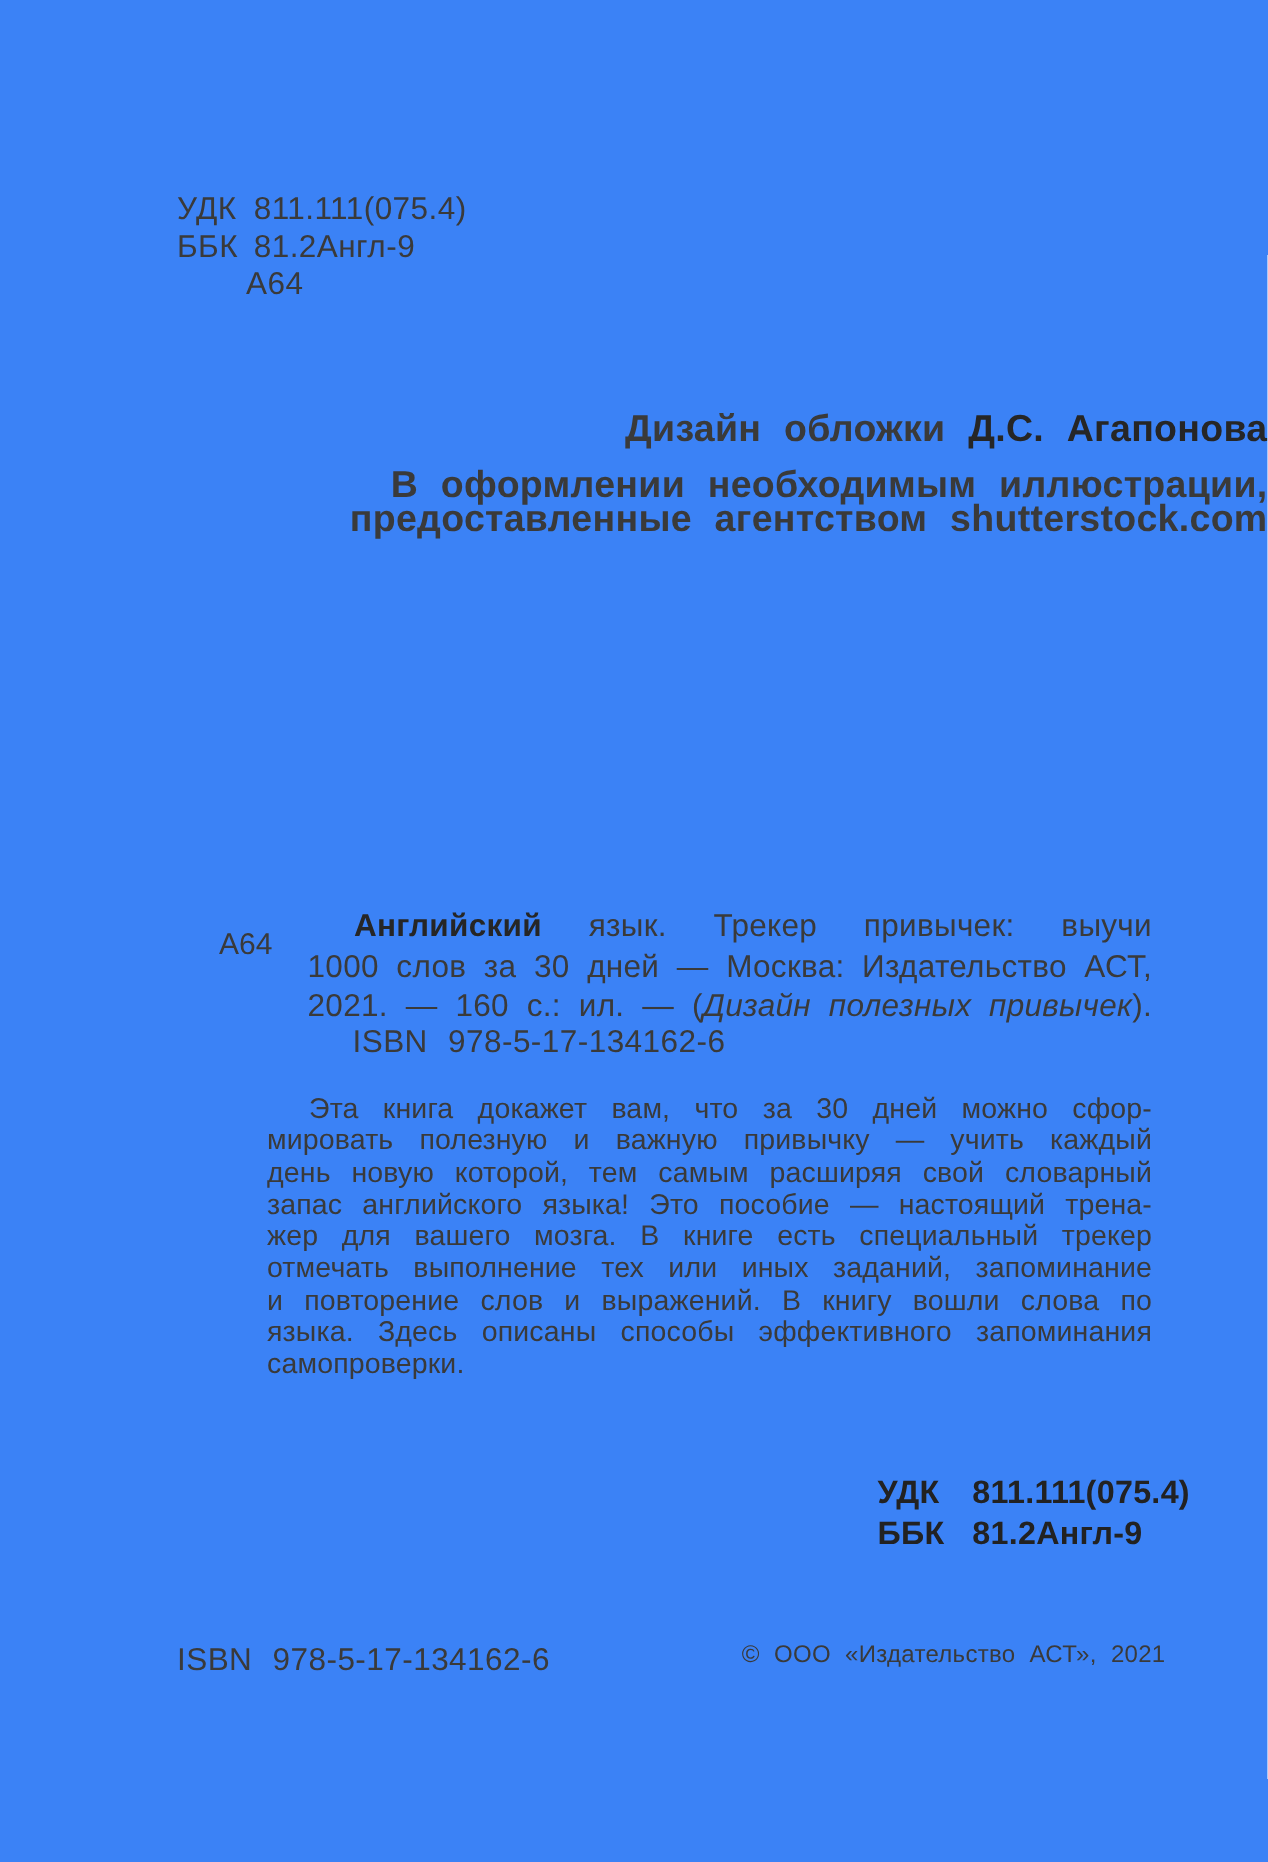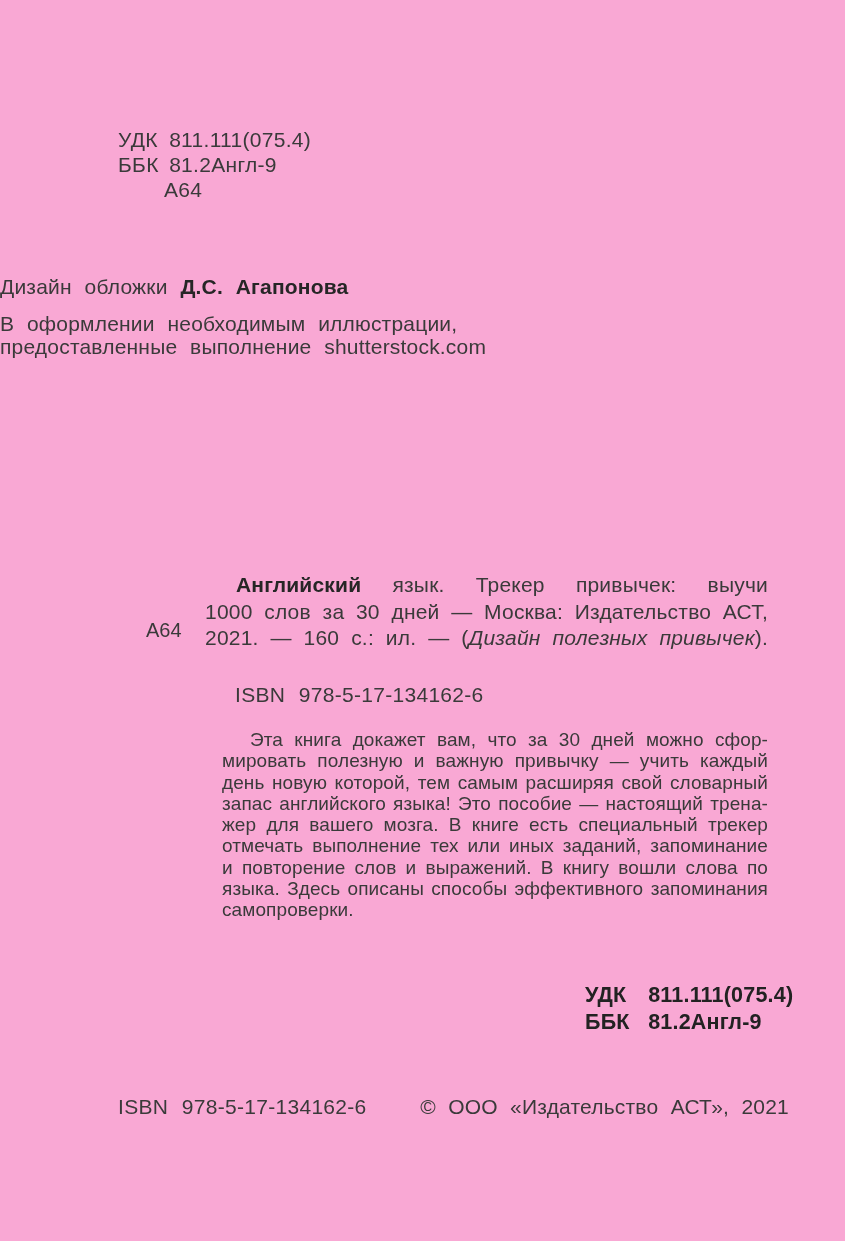--- a/index.html
+++ b/index.html
@@ -4,21 +4,21 @@
 <style>
   html, body {
     margin: 0;
     padding: 0;
     background: #ffffff;
   }
   .page {
     position: relative;
     width: 845px;
     height: 1241px;
-    background: #f9a8d4;
+    background: #3b82f6;
     font-family: "Liberation Sans", sans-serif;
     color: #3a3a3a;
     overflow: hidden;
   }
 
   
   .top-codes {
     position: absolute;
     left: 118px;
     top: 127px;
@@ -29,34 +29,35 @@
   .code-row { white-space: nowrap; }
   .code-label { display: inline-block; width: 45px; }
   .code-sub { margin-left: 46px; }
 
   
   .credits {
     position: absolute;
     left: 0;
     right: 0;
     top: 275px;
-    text-align: left;
-    font-size: 21px;
+    text-align: right;
+    font-size: 25px;
     line-height: 23px;
     word-spacing: 0.32em;
     letter-spacing: 0.2px;
+    font-weight: bold;
   }
   .credits .design-line { margin-bottom: 14px; }
   .credits b { color: #262626; }
 
   
   .bib {
     position: absolute;
     left: 205px;
-    top: 572px;
+    top: 605px;
     width: 563px;
     font-size: 21px;
     line-height: 26.5px;
     letter-spacing: 0.2px;
   }
   .bib-margin-code {
     position: absolute;
     left: 146px;
     top: 619px;
     font-size: 20px;
@@ -80,21 +81,21 @@
   
   .annotation {
     position: absolute;
     left: 178px;
     top: 729px;
     width: 590px;
     font-size: 19px;
     line-height: 21.3px;
     letter-spacing: 0.1px;
   }
-  .annotation .line { min-height: 21.3px; margin-left: 44px; }
+  .annotation .line { min-height: 21.3px; }
   .annotation .first { text-indent: 28px; }
   .annotation .last {
     text-align: center;
     text-align-last: left;
   }
 
   
   .bottom-codes {
     position: absolute;
     left: 585px;
@@ -111,23 +112,23 @@
   .footer-isbn {
     position: absolute;
     left: 118px;
     top: 1095px;
     font-size: 21px;
     word-spacing: 0.35em;
     letter-spacing: 0.3px;
   }
   .footer-copyright {
     position: absolute;
-    right: 56px;
+    right: 68px;
     top: 1095px;
-    font-size: 21px;
+    font-size: 16px;
     word-spacing: 0.3em;
     letter-spacing: 0.2px;
   }
 </style>
 </head>
 <body>
 
 <div class="page">
 
   <div class="top-codes">
@@ -143,21 +144,21 @@
       <span class="code-sub">А64</span>
     </div>
   </div>
 
   <div class="credits">
     <div class="design-line">
       <span>Дизайн обложки</span>
       <b>Д.С. Агапонова</b>
     </div>
     <div>В оформлении необходимым иллюстрации,</div>
-    <div>предоставленные выполнение shutterstock.com</div>
+    <div>предоставленные агентством shutterstock.com</div>
   </div>
 
   <div class="bib-margin-code">А64</div>
   <div class="bib">
     <div class="just bib-line1">
       <b>Английский</b>
       <span>язык. Трекер привычек: выучи</span>
     </div>
     <div class="just">1000 слов за 30 дней — Москва: Издательство АСТ,</div>
     <div class="just"><span>2021. — 160 с.: ил. — (</span><i>Дизайн полезных привычек</i><span>).</span></div>

